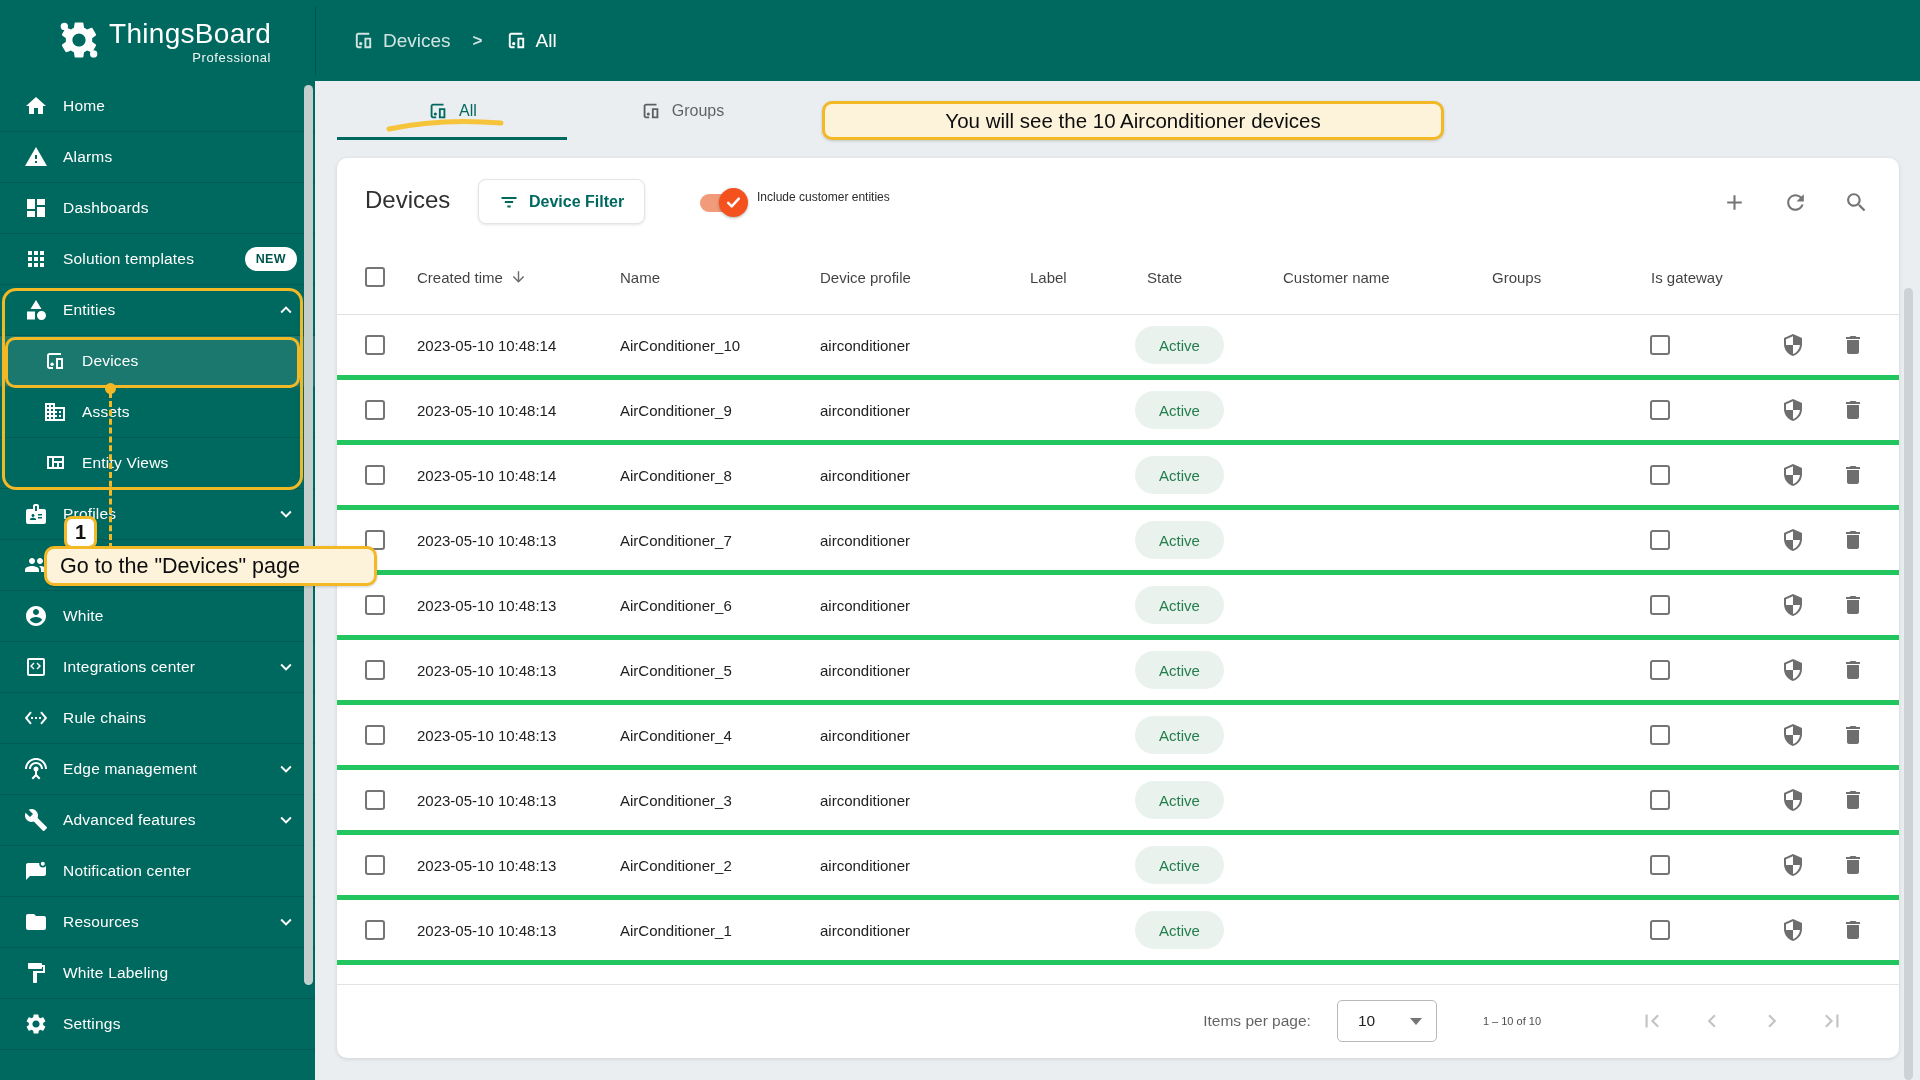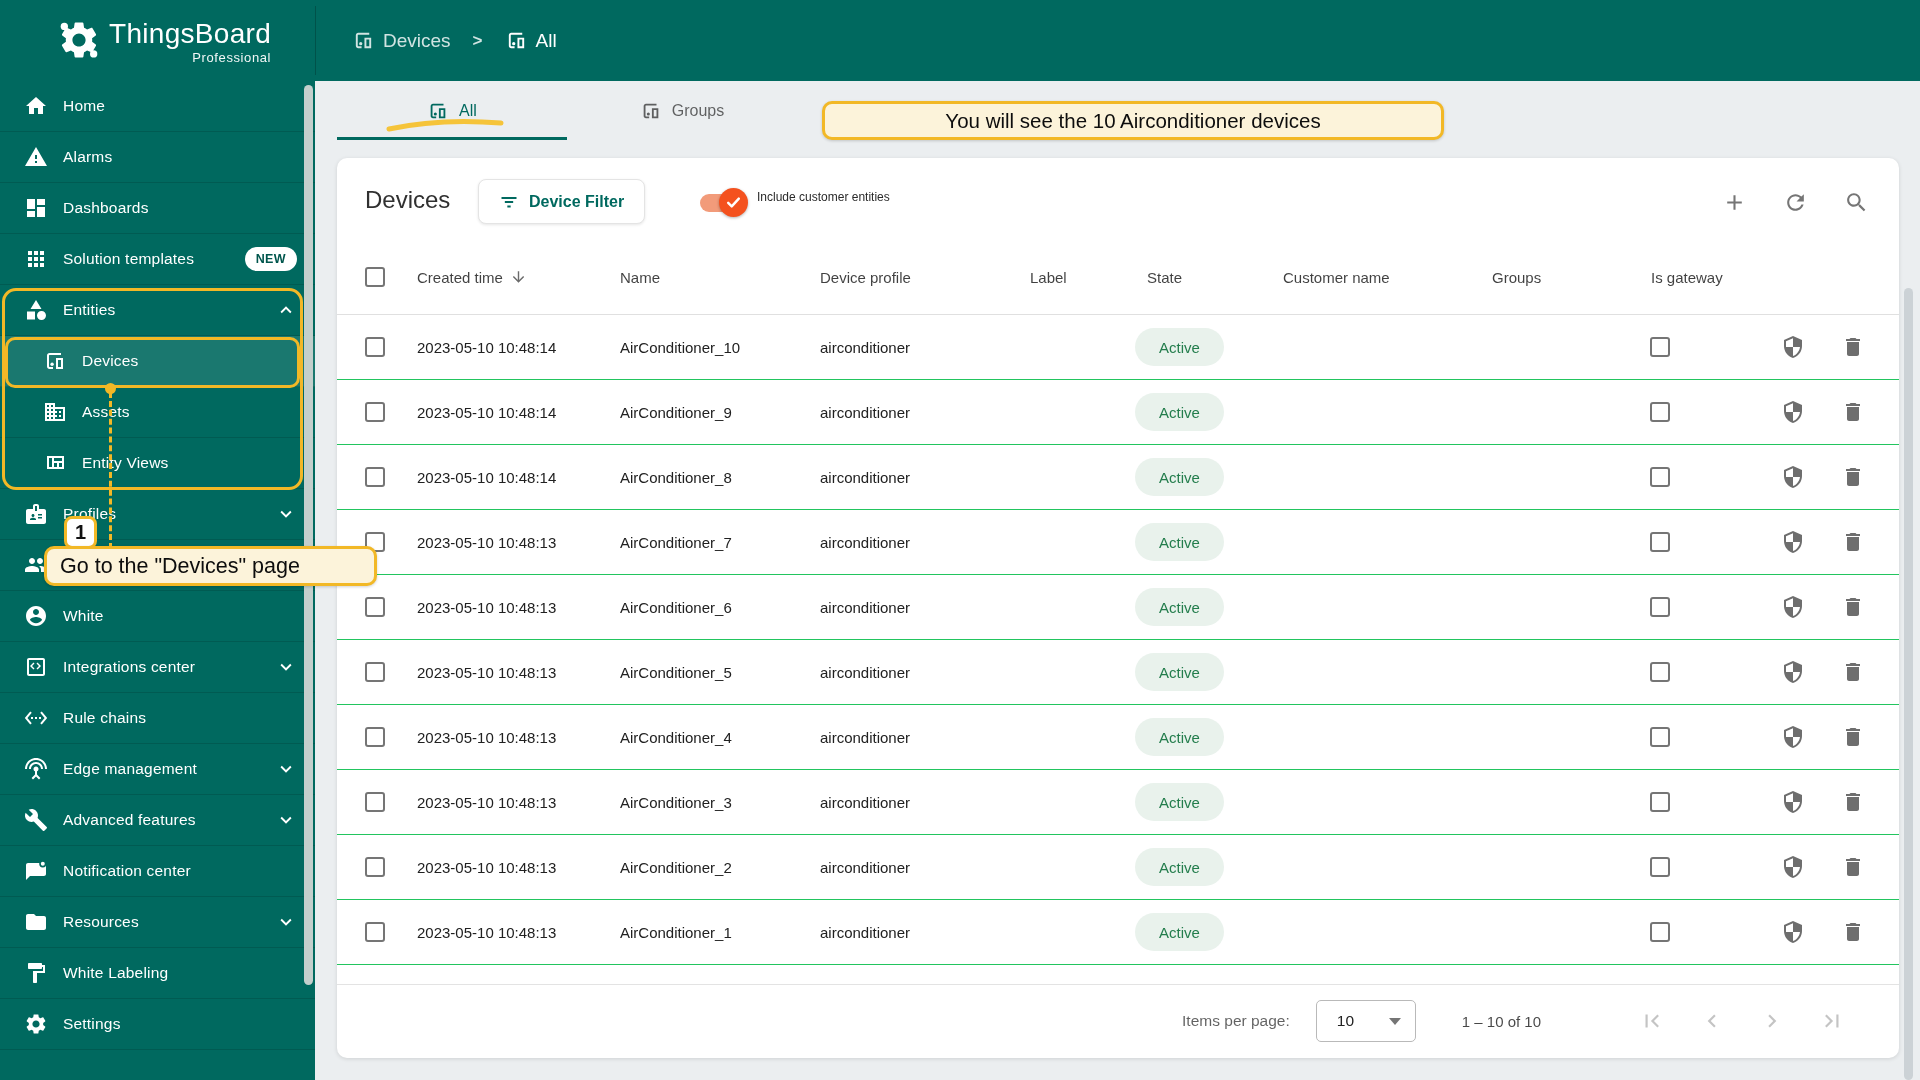--- a/index.html
+++ b/index.html
@@ -56,32 +56,32 @@
   .toggle-thumb svg { width:17px; height:17px; color:#fff; }
   .toggle-label { position:absolute; left:420px; top:32px; font-size:12px; color:#2a2a2a; }
   .tool-icon { position:absolute; top:32px; width:25px; height:25px; color:#757575; cursor:pointer; }
   .add-btn { left:1385px; } .refresh-btn { left:1446px; } .search-btn { left:1507px; }
 
   
   .thead { position:relative; height:75px; border-bottom:1px solid #e0e0e0; }
   .th { position:absolute; top:50%; transform:translateY(-50%); font-size:15px; font-weight:500; color:rgba(0,0,0,0.75); display:flex; align-items:center; }
   .th .sort-arrow { width:17px; height:17px; margin-left:7px; color:#6b6b6b; }
   .cbx { position:absolute; top:50%; transform:translateY(-50%); width:20px; height:20px; border:2px solid #757575; border-radius:3px; background:#fff; cursor:pointer; }
-  .trow { position:relative; height:65px; border-bottom:1px solid #22c55e; }
+  .trow { position:relative; height:65px; border-bottom:5px solid #22c55e; }
   .td { position:absolute; top:50%; transform:translateY(-50%); font-size:15px; color:#212121; white-space:nowrap; }
   .pill { position:absolute; top:50%; transform:translateY(-50%); width:89px; height:38px; border-radius:19px; background:#e9f2ec; color:#237d4c; font-size:15px; display:flex; align-items:center; justify-content:center; }
   .row-icon { position:absolute; top:50%; transform:translateY(-50%); width:24px; height:24px; color:#6e6e6e; cursor:pointer; }
   .gap-row { height:20px; border-bottom:1px solid #e3e3e3; }
 
   
   .pager { height:72px; display:flex; align-items:center; justify-content:flex-end; padding-right:54px; color:rgba(0,0,0,0.62); }
   .pager-label { font-size:15.5px; margin-right:26px; }
   .page-select { width:100px; height:42px; border:1px solid #b9b9b9; border-radius:5px; display:flex; align-items:center; padding:0 14px 0 20px; color:#222; font-size:15.5px; cursor:pointer; margin-right:46px; }
   .page-select .caret { margin-left:auto; width:0; height:0; border-left:6px solid transparent; border-right:6px solid transparent; border-top:7px solid #757575; }
-  .pager-range { font-size:15px; color:rgba(0,0,0,0.72); margin-right:64px; }
+  .pager-range { font-size:11px; color:rgba(0,0,0,0.72); margin-right:64px; }
   .pnav { width:26px; height:26px; color:#c4c4c4; margin-left:34px; cursor:pointer; }
 
   
   .ann { position:absolute; z-index:60; pointer-events:none; }
   .ann-group-outline { left:2px; top:288px; width:301px; height:202px; border:3px solid #f2b826; border-radius:14px; }
   .ann-devices-outline { left:5px; top:337px; width:295px; height:51px; border:3px solid #f2b826; border-radius:10px; }
   .ann-dot { left:105px; top:383px; width:11px; height:11px; border-radius:50%; background:#f2b826; }
   .ann-dash { left:109px; top:392px; height:157px; width:0; border-left:3px dashed #f2b826; }
   .ann-step-num { left:64px; top:516px; width:33px; height:33px; background:#fff; border:3px solid #f2b826; border-radius:8px; display:flex; align-items:center; justify-content:center; font-size:20px; font-weight:600; color:#111; }
   .ann-step-label { left:44px; top:546px; width:333px; height:40px; background:#fcf3da; border:3px solid #f2b826; border-radius:10px; display:flex; align-items:center; padding-left:13px; font-size:21.5px; color:#0d0d0d; box-shadow:0 1px 3px rgba(0,0,0,0.18); }

